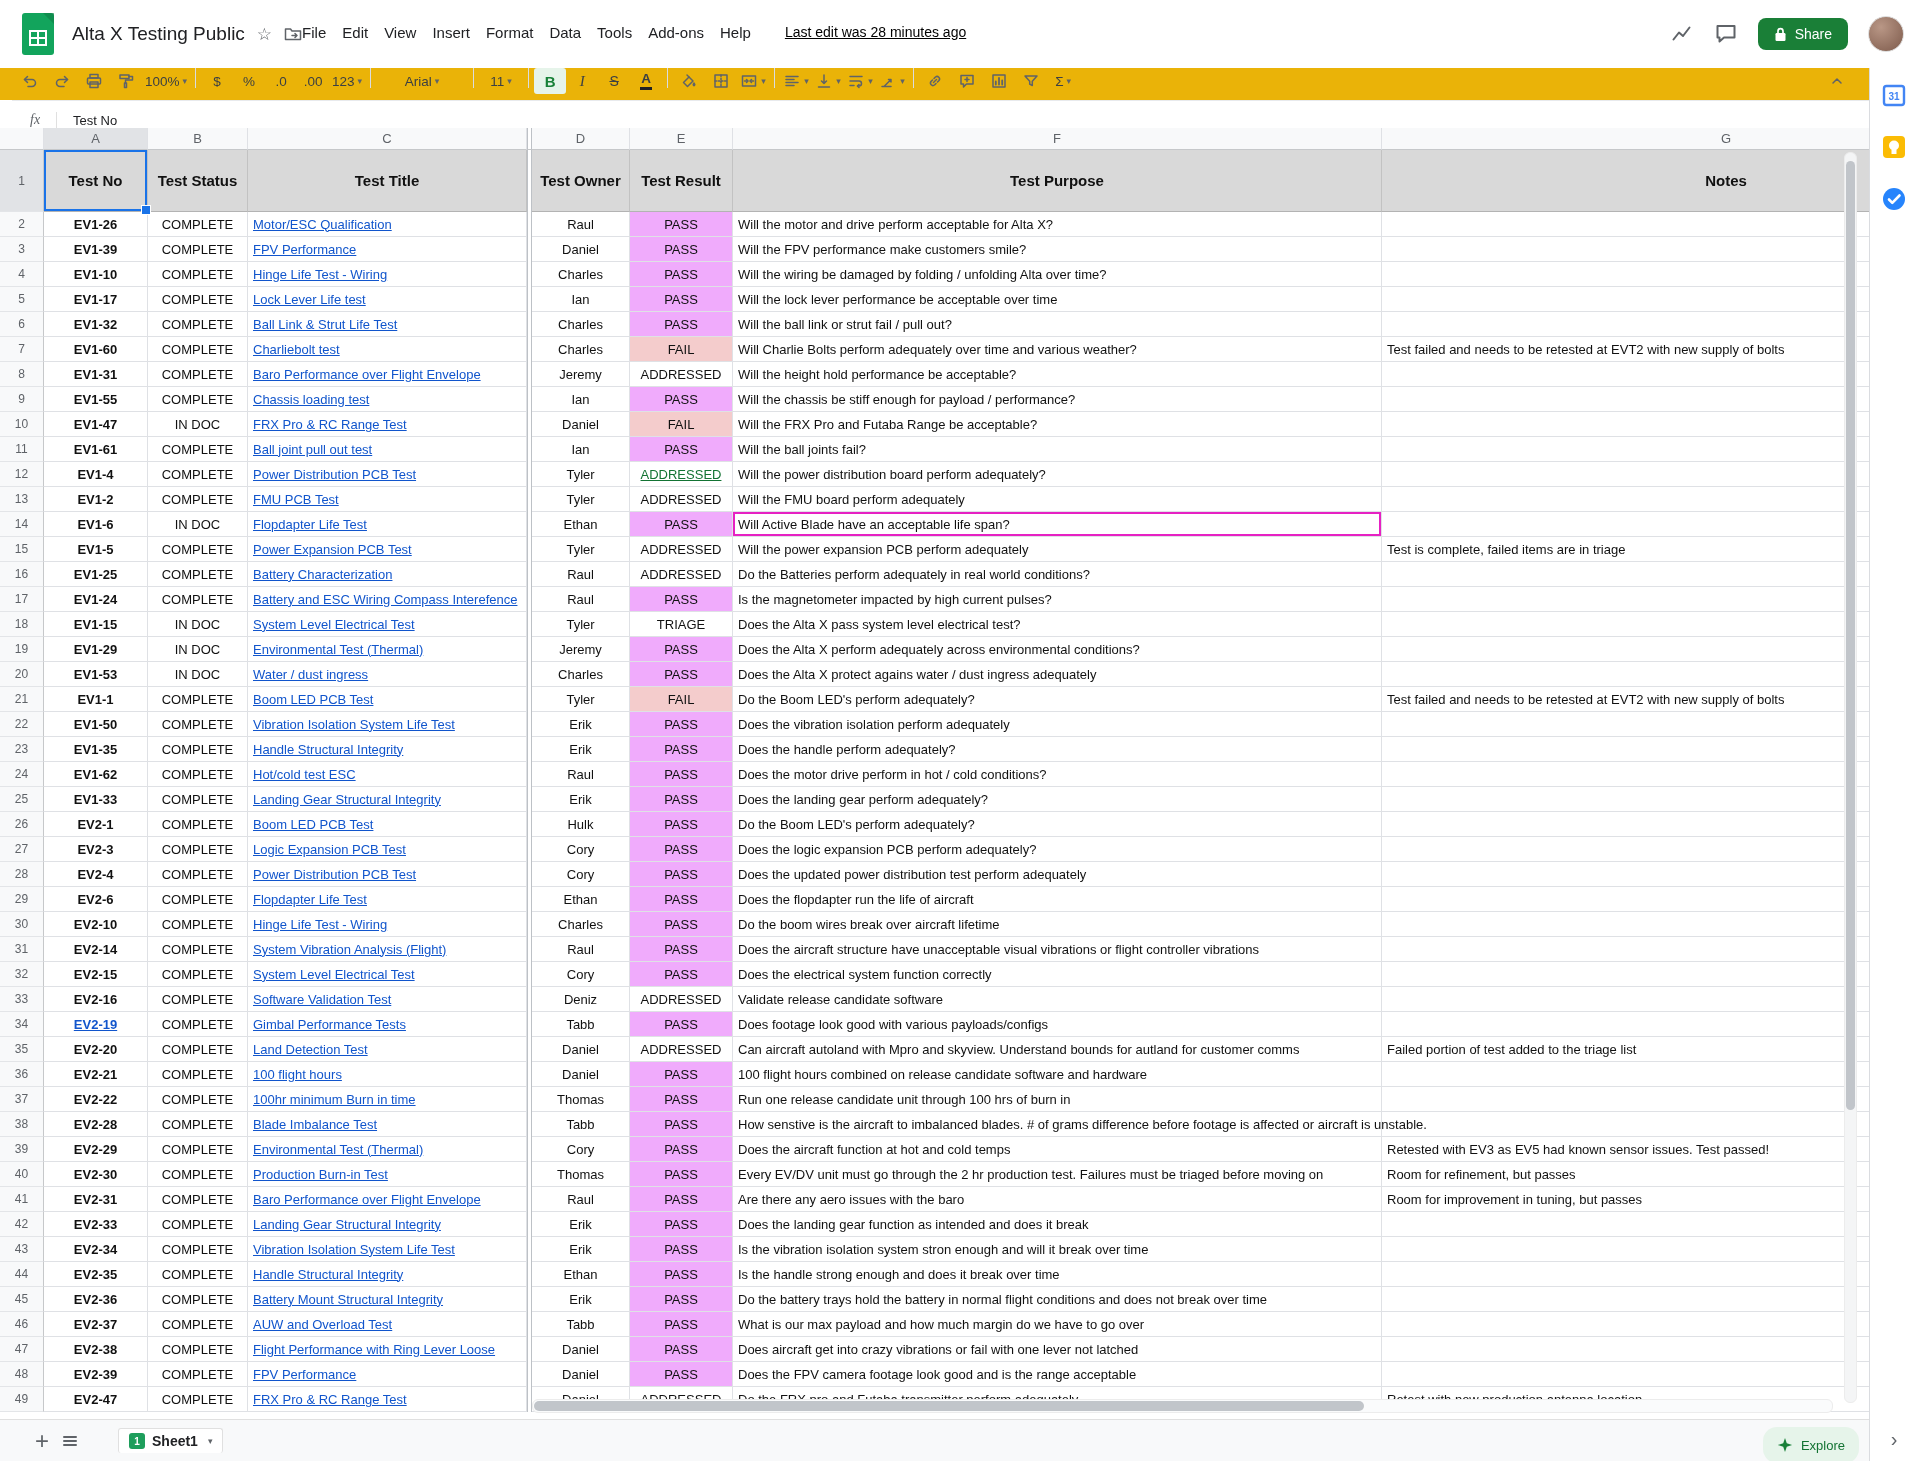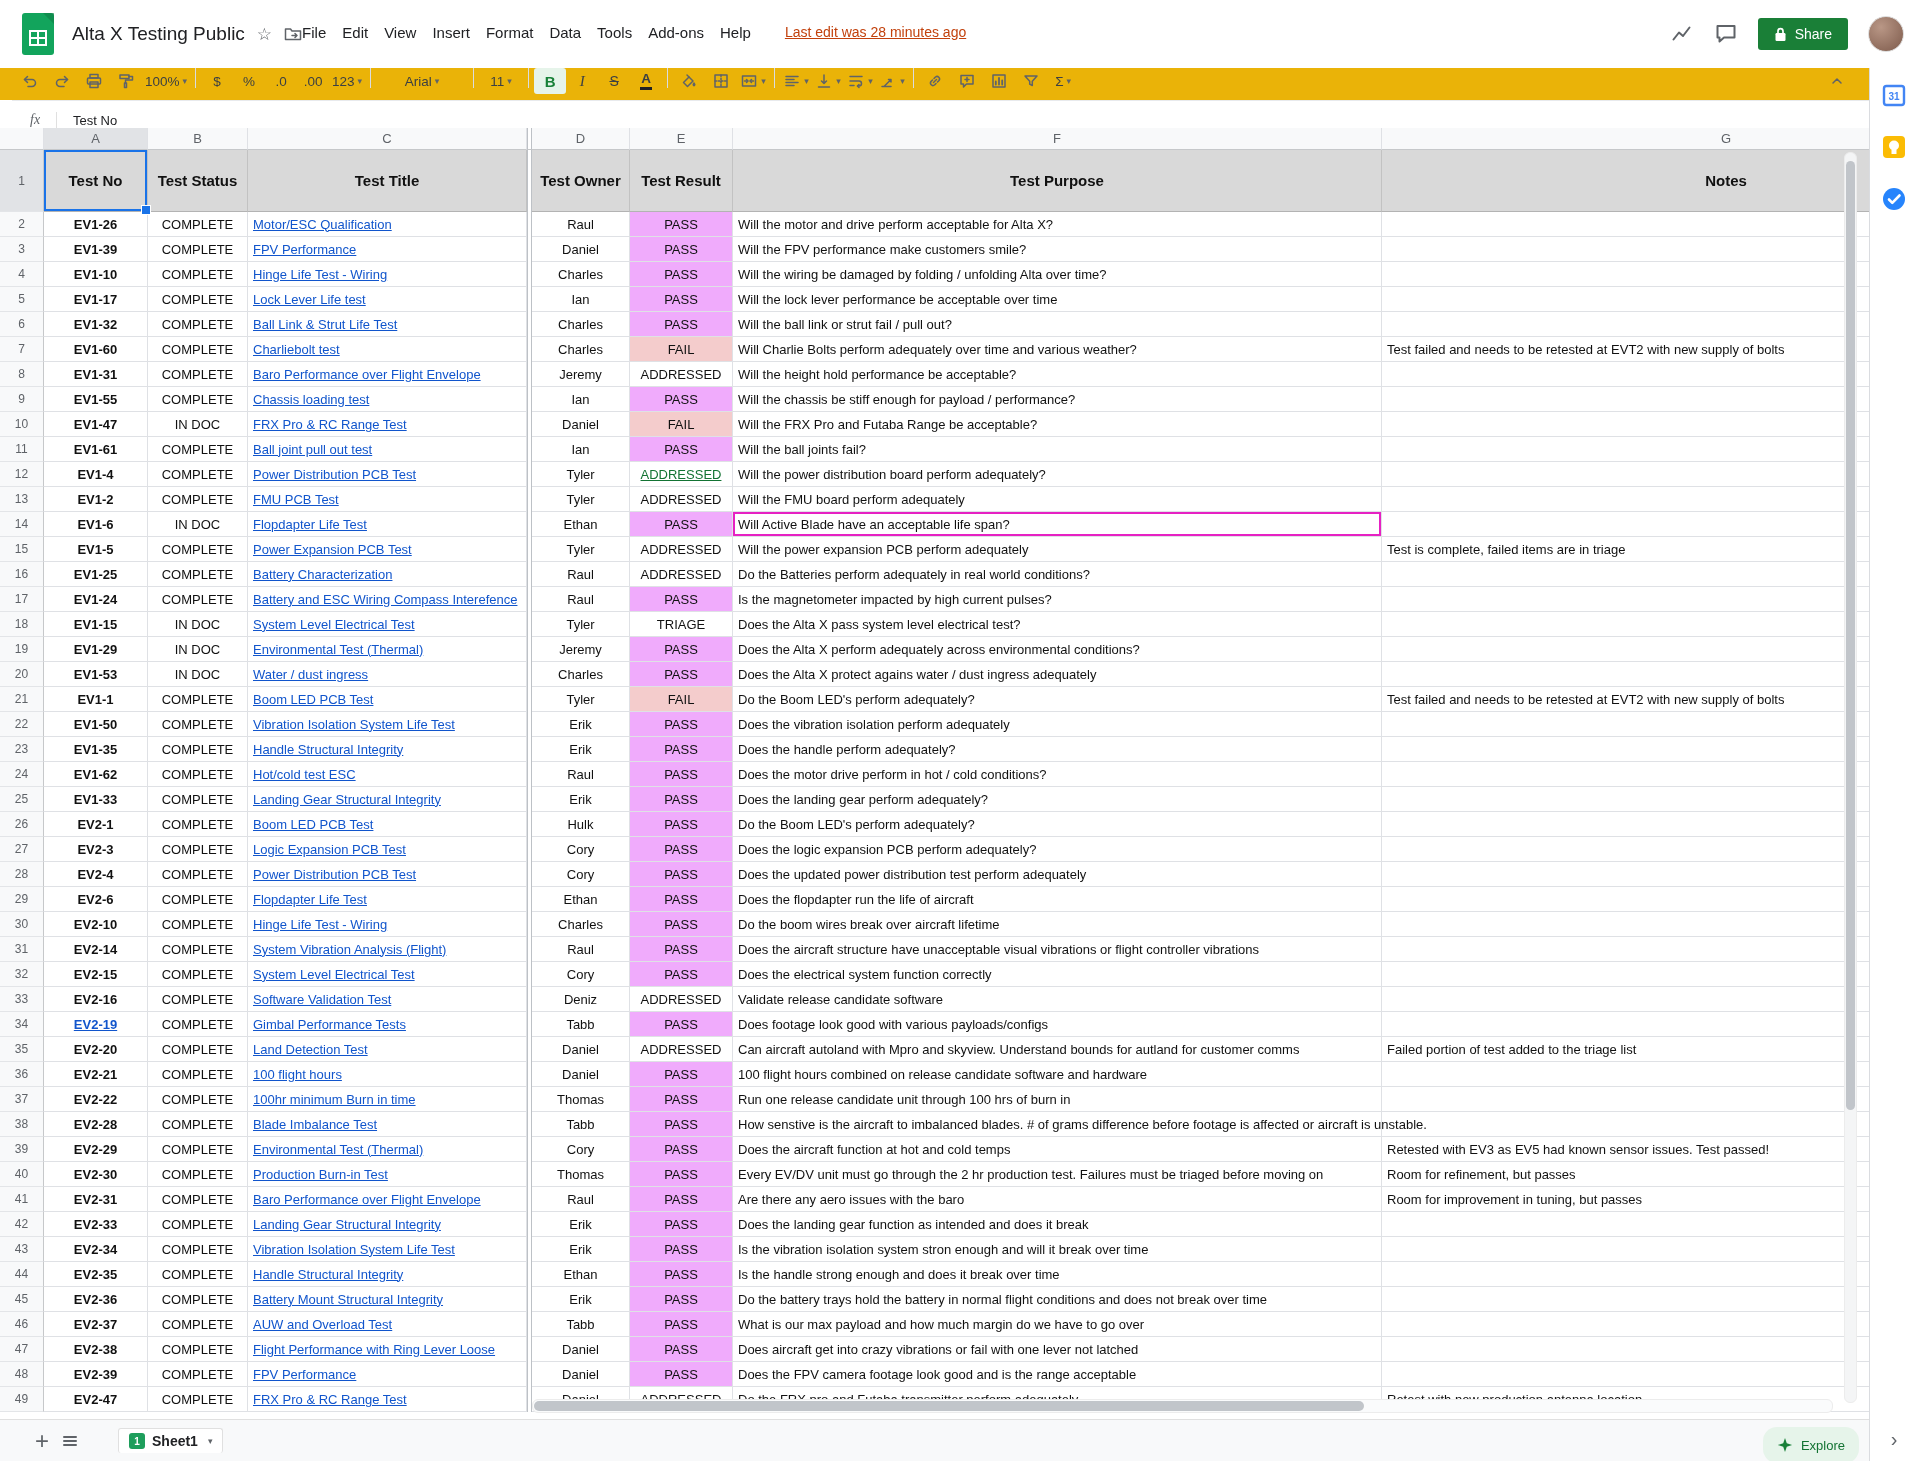--- a/index.html
+++ b/index.html
@@ -10,24 +10,24 @@
 
   
   .appbar{position:absolute;left:0;top:0;width:1918px;height:68px;display:flex;align-items:center;background:#fff;}
   .logo{margin:0 18px 0 22px;width:32px;height:42px;}
   .titleblock{display:flex;flex-direction:row;justify-content:flex-end;}
   .titlerow{display:flex;align-items:center;gap:12px;height:30px;}
   .doc-title{font-size:19px;font-weight:500;color:#202124;}
   .title-ic{color:#5f6368;font-size:17px;cursor:pointer;}
   .menurow{display:flex;align-items:center;height:26px;margin-left:-8px;}
   .menu-item{font-size:15px;color:#202124;padding:2px 8px;border-radius:3px;cursor:pointer;}
-  .lastedit{font-size:14px;color:#c2410c;text-decoration:underline;margin-left:26px;cursor:pointer;}
+  .lastedit{font-size:14px;color:#000000;text-decoration:underline;margin-left:26px;cursor:pointer;}
   .appbar-right{margin-left:auto;display:flex;align-items:center;gap:20px;padding-right:14px;}
   .share-btn{display:flex;align-items:center;gap:8px;background:#1a7f37;color:#fff;font-size:14px;font-weight:500;
-             border-radius:3px;padding:8px 16px;cursor:pointer;}
+             border-radius:8px;padding:8px 16px;cursor:pointer;}
   .avatar{width:34px;height:34px;border-radius:50%;background:radial-gradient(circle at 35% 30%,#b99786,#7d5a4b);border:1px solid #ddd;}
 
   
   .toolbar{position:absolute;left:0;top:68px;width:1869px;height:32px;display:flex;
            padding-left:14px;box-sizing:border-box;background:#eab308;}
   .tbi{height:26px;min-width:26px;display:flex;align-items:center;justify-content:center;border-radius:3px;
        color:#3c4043;font-size:14px;cursor:pointer;padding:0 3px;}
   .tbtext{font-weight:500;font-size:13.5px;color:#3c4043;}
   .sep{width:1px;height:20px;background:#dadce0;margin:0 5px;}
   .car{font-size:9px;color:#5f6368;margin-left:3px;}

